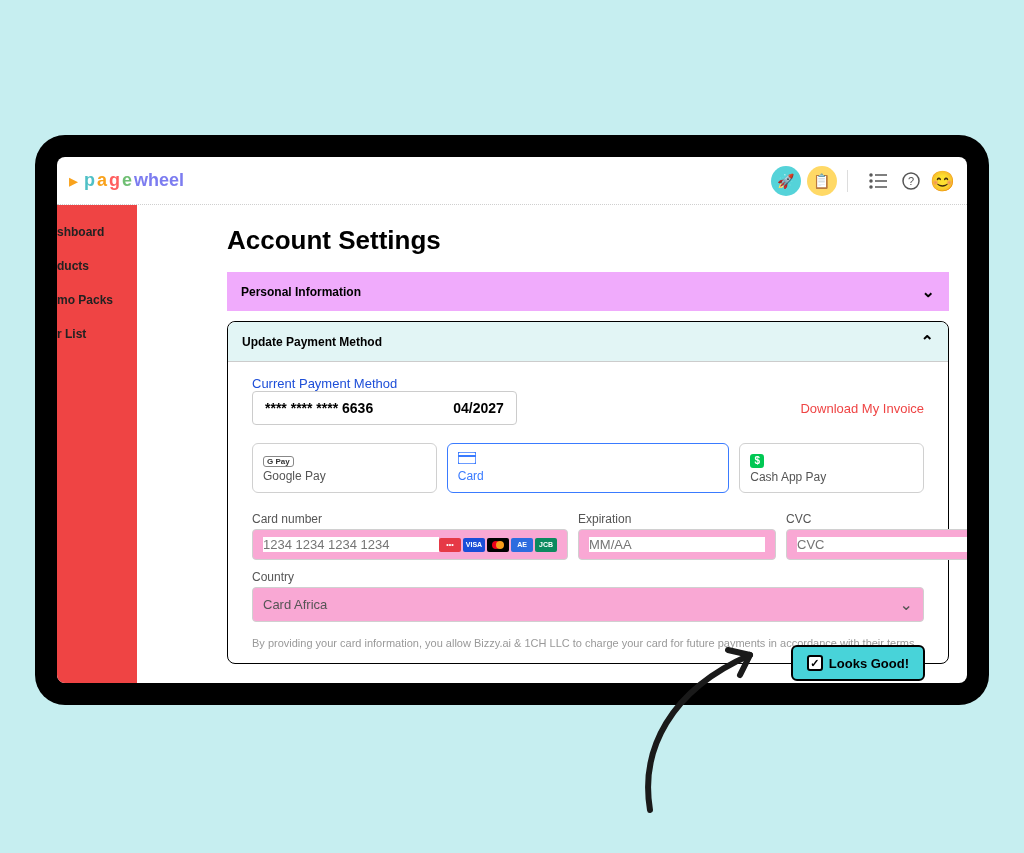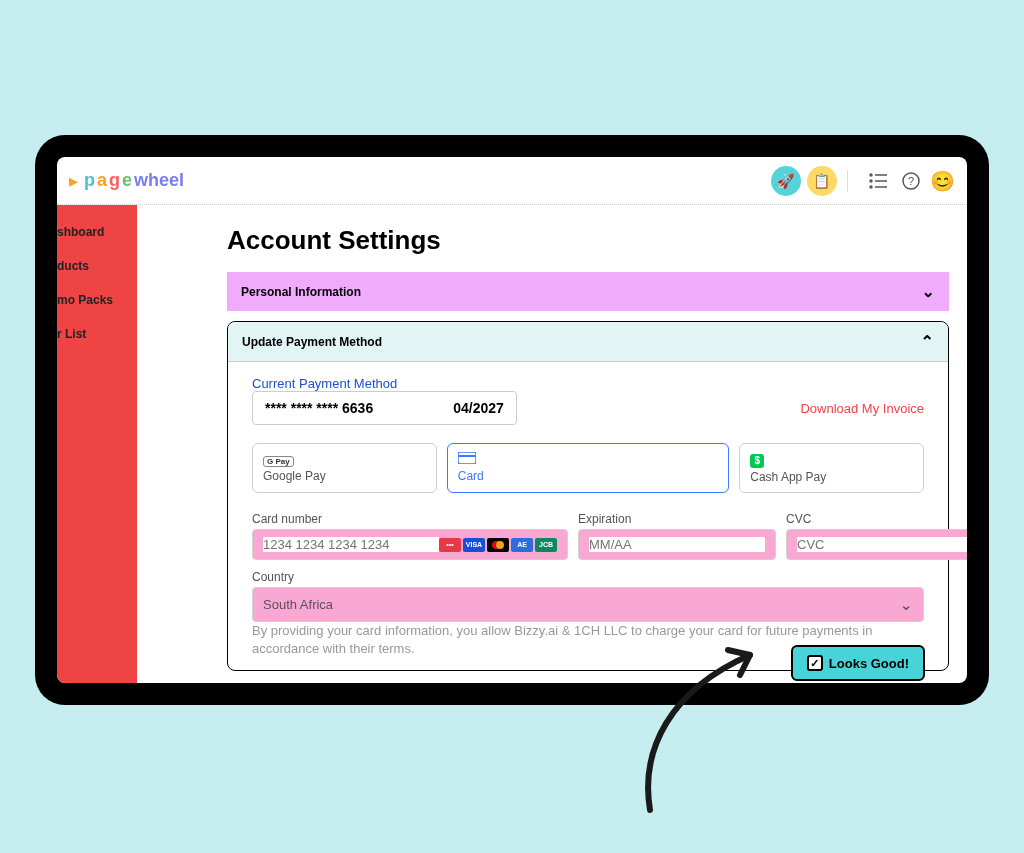--- a/index.html
+++ b/index.html
@@ -146,21 +146,21 @@
     background:#f9a8d4;
     display:flex;
     align-items:center;
     justify-content:space-between;
   }
   .inp input { border:none; outline:none; font-size:13px; flex:1; color:#555; }
   .cards { display:flex; gap:2px; }
   .cc { width:22px; height:14px; border-radius:2px; font-size:7px; color:#fff; display:flex; align-items:center; justify-content:center; font-weight:700; }
   .cc1{background:#e63946}.cc2{background:#1a4ed8}.cc3{background:#000}.cc4{background:#2d6cdf}.cc5{background:#0b8a5f}
   .select-row { margin-top:10px; }
-  .disclaimer { font-size:13px; color:#999; line-height:1.4; }
+  .disclaimer { font-size:11px; color:#999; margin-top:14px; line-height:1.4; }
   .looks-good {
     position:absolute;
     right: 42px;
     bottom: 2px;
     background:#48d3d9;
     border:2px solid #000;
     border-radius:6px;
     padding:8px 14px;
     font-weight:700;
     font-size:13px;
@@ -308,21 +308,21 @@
                 <div class="inp">
                   <input placeholder="CVC" style="">
 
                 </div>
               </div>
             </div>
 
             <div class="select-row">
               <div class="field-label">Country</div>
               <div class="inp">
-                <span>South Africa</span>
+                <span>Card Africa</span>
                 <span class="chev">⌄</span>
               </div>
             </div>
 
             <div class="disclaimer">By providing your card information, you allow Bizzy.ai &amp; 1CH LLC to charge your card for future payments in accordance with their terms.</div>
           </div>
         </div>
 
         <div class="looks-good">
           <span class="check">✓</span>

